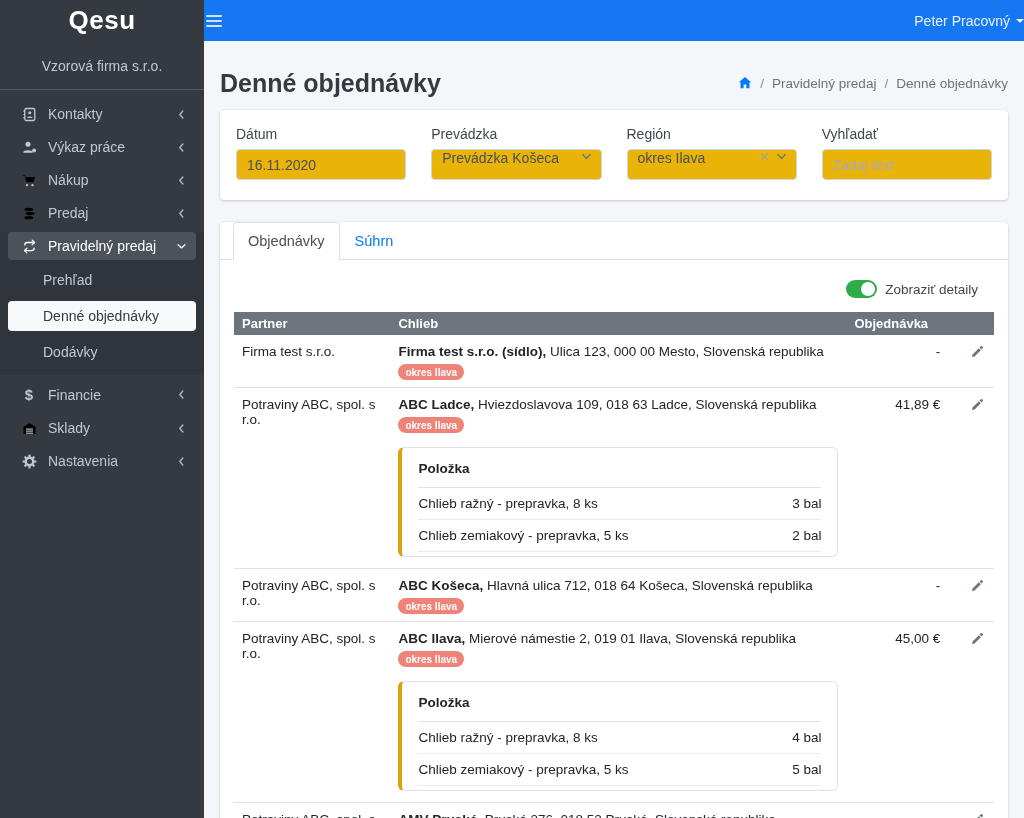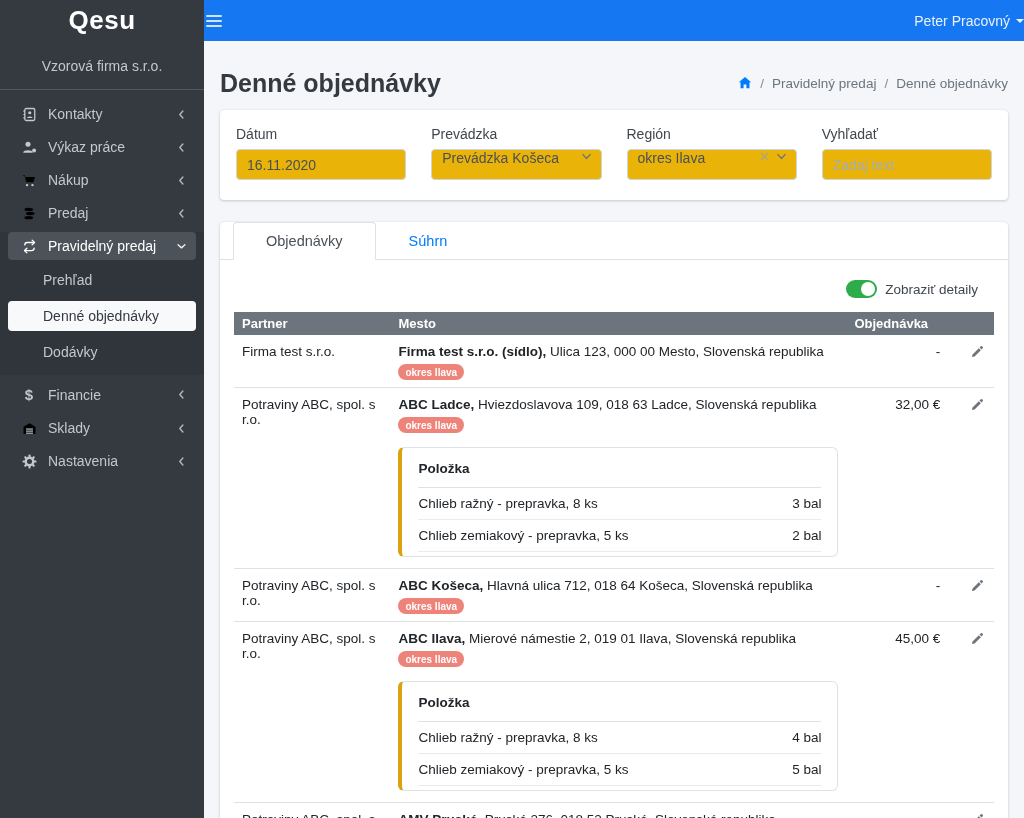--- a/index.html
+++ b/index.html
@@ -55,21 +55,21 @@
                         font-size:14px; color:#495057; background:#eab308; }
   .input { padding:0 10px; font-family:inherit; }
   .input::placeholder { color:#a5adb5; }
   .select-box { display:flex; align-items:flex-start; padding:0 8px 0 10px; cursor:pointer; }
   .select-box .sel-val { flex:1; white-space:nowrap; overflow:hidden; }
   .sel-icons { display:inline-flex; align-items:center; gap:5px; }
 
   
   .table-card { display:flex; flex-direction:column; }
   .tabs { display:flex; padding:0 0 0 13px; border-bottom:1px solid #dee2e6; }
-  .tab { padding:10px 32px; font-size:14.5px; cursor:pointer; margin-bottom:-1px; border:1px solid transparent;
+  .tab { padding:10px 14px; font-size:14.5px; cursor:pointer; margin-bottom:-1px; border:1px solid transparent;
          border-radius:4px 4px 0 0; color:var(--link,#007bff); text-decoration:none; }
   .tab.active { background:#fff; border-color:#dee2e6 #dee2e6 #fff; color:#495057; }
   .card-body { padding:14px 14px 42px; }
 
   .toggle-row { display:flex; justify-content:flex-end; align-items:center; gap:8px; margin:6px 16px 14px; }
   .toggle-row .tlabel { font-size:13.5px; color:#3f474e; }
   .switch { width:31px; height:18px; background:var(--green,#2eac49); border-radius:10px; position:relative;
             cursor:pointer; border:none; }
   .switch .knob { position:absolute; top:2px; right:2px; width:14px; height:14px; background:#fff; border-radius:50%; }
 
@@ -320,21 +320,21 @@
           <div class="toggle-row">
             <button class="switch">
                 <span class="knob"></span>
               </button>
             <span class="tlabel">Zobraziť detaily</span>
           </div>
           <table class="orders">
             <thead>
               <tr>
                 <th class="col-partner">Partner</th>
-                <th class="col-adresa">Mesto</th>
+                <th class="col-adresa">Chlieb</th>
                 <th class="col-order">Objednávka</th>
                 <th class="col-act"></th>
               </tr>
             </thead>
             <tbody id="rows">
                 <tr class="data-row">
                   <td class="partner-cell">Firma test s.r.o.</td>
                   <td class="addr-cell"><div class="addr-line"><b>Firma test s.r.o. (sídlo),</b> Ulica 123, 000 00 Mesto, Slovenská republika</div><span class="badge">okres Ilava</span></td>
                   <td class="order-cell">-</td>
                   <td class="act-cell"><button class="edit-btn"><span><svg width="14" height="14" viewBox="0 0 16 16">
@@ -347,21 +347,21 @@
                       <div class="detail-header">Položka</div>
                       <div class="detail-row">
                         <span>Chlieb ražný - prepravka, 8 ks</span>
                         <span>3 bal</span>
                       </div>
                       <div class="detail-row">
                         <span>Chlieb zemiakový - prepravka, 5 ks</span>
                         <span>2 bal</span>
                       </div>
                     </div></td>
-                  <td class="order-cell">32,00 €</td>
+                  <td class="order-cell">41,89 €</td>
                   <td class="act-cell"><button class="edit-btn"><span><svg width="14" height="14" viewBox="0 0 16 16">
                           <path class="fl" d="M12 1.7 a1.6 1.6 0 0 1 2.3 2.3 L13.2 5.1 10.9 2.8 Z M10.1 3.6 12.4 5.9 5.2 13.1 2.3 13.7 2.9 10.8 Z"></path>
                         </svg></span></button></td>
                 </tr>
                 <tr class="data-row">
                   <td class="partner-cell">Potraviny ABC, spol. s r.o.</td>
                   <td class="addr-cell"><div class="addr-line"><b>ABC Košeca,</b> Hlavná ulica 712, 018 64 Košeca, Slovenská republika</div><span class="badge">okres Ilava</span></td>
                   <td class="order-cell">-</td>
                   <td class="act-cell"><button class="edit-btn"><span><svg width="14" height="14" viewBox="0 0 16 16">
                           <path class="fl" d="M12 1.7 a1.6 1.6 0 0 1 2.3 2.3 L13.2 5.1 10.9 2.8 Z M10.1 3.6 12.4 5.9 5.2 13.1 2.3 13.7 2.9 10.8 Z"></path>

